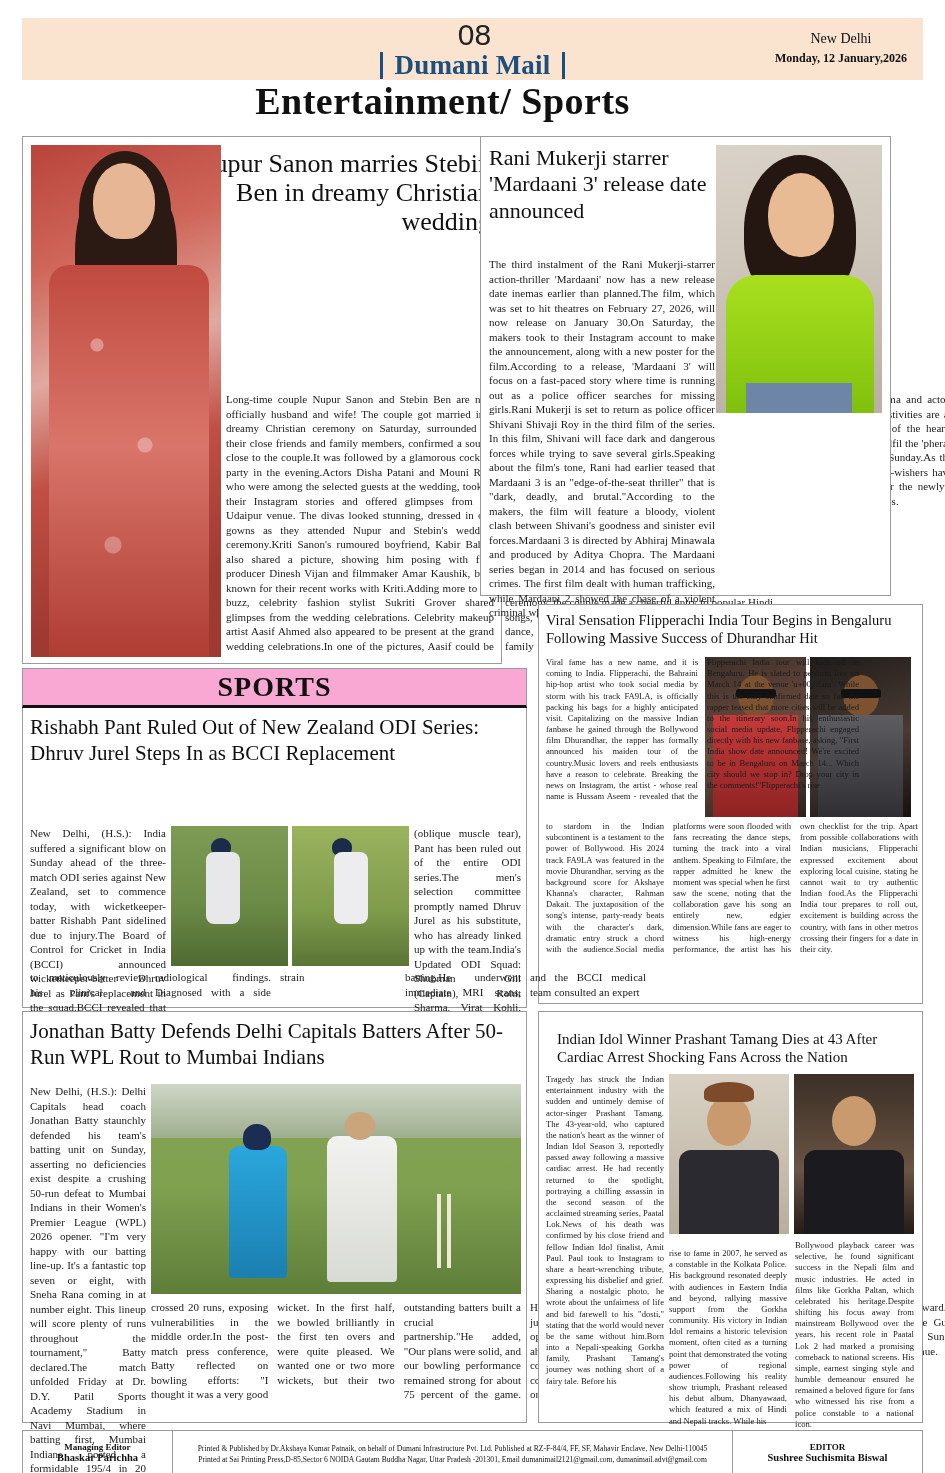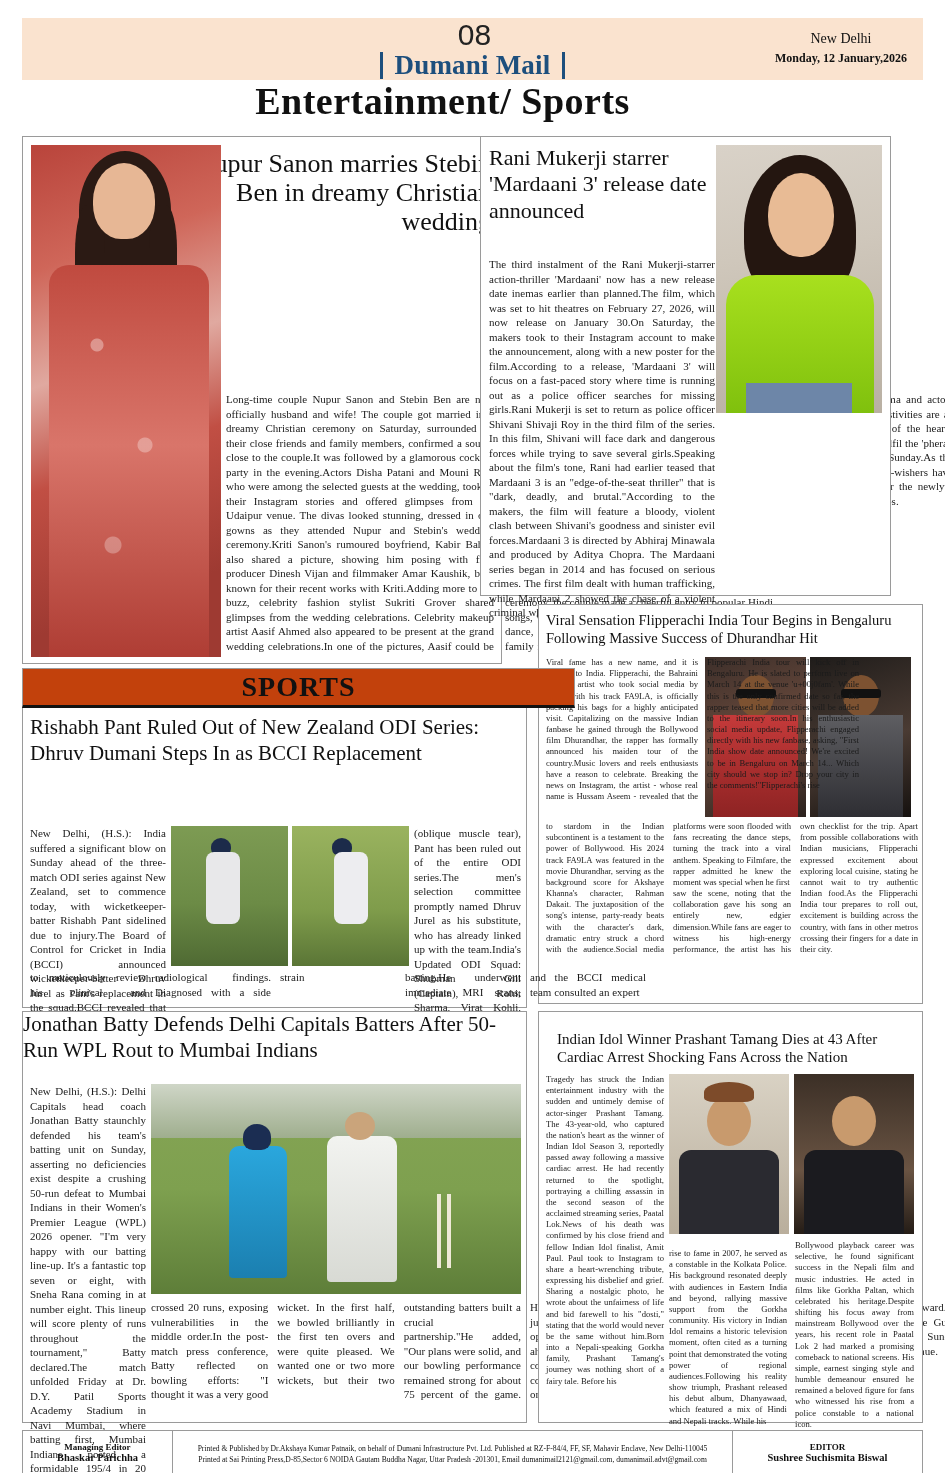--- a/index.html
+++ b/index.html
@@ -150,43 +150,43 @@
   .flip-photos .p .head { position:absolute; left:50%; transform:translateX(-50%); top:18px; width:36px; height:42px; border-radius:50%; background:#7d5231; }
   .flip-photos .p .glasses { position:absolute; left:50%; transform:translateX(-50%); top:32px; width:40px; height:9px; background:#111; border-radius:3px; }
   .flip-photos .p1 .torso { position:absolute; left:8px; top:58px; right:8px; bottom:0; background:linear-gradient(180deg,#c53a3a,#8e2323); }
   .flip-photos .p2 .torso { position:absolute; left:8px; top:58px; right:8px; bottom:0; background:linear-gradient(180deg,#5e5e62,#2e2e33); }
   #story-flip .cols { position:absolute; left:7px; top:52px; width:372px; height:338px; column-count:4; column-gap:9px; }
   #story-flip .cols.c1 { column-count:1; width:152px; height:156px; }
   #story-flip .cols-lower { position:absolute; left:7px; top:216px; width:372px; height:175px; column-count:4; column-gap:9px; }
 
   
   #sports-banner {
-    position:absolute; left:22px; top:650px; width:553px; height:40px;
+    position:absolute; left:22px; top:650px; width:505px; height:40px;
     border:1px solid #9a9a9a; border-bottom:3px solid #111;
     display:flex; align-items:center; justify-content:center;
-    background:#c2410c;
+    background:#f9a8d4;
   }
   #sports-banner span { font-family:"Liberation Serif",serif; font-weight:bold; font-size:28px; letter-spacing:1px;}
 
   
   #story-pant { left:22px; top:690px; width:505px; height:300px; padding:7px; border-top:none; }
   #story-pant .hl { font-size:21px; line-height:1.22; }
   .pant-photos { position:absolute; left:148px; top:118px; width:238px; height:140px; display:flex; gap:4px; }
   .pant-photos .p { flex:1; position:relative; overflow:hidden; }
   .pant-photos .p1 { background:linear-gradient(180deg,#7d9b53 0%, #6c8b46 55%, #4f6a33 100%); }
   .pant-photos .p2 { background:linear-gradient(180deg,#9ab35f 0%, #7f9c4b 60%, #5a7536 100%); }
   .pant-photos .p .player { position:absolute; left:30%; top:26px; width:34px; height:72px; background:#e8e8ea; border-radius:8px; }
   .pant-photos .p .helmet { position:absolute; left:34%; top:12px; width:20px; height:18px; background:#1c2b4a; border-radius:50% 50% 40% 40%; }
   .pant-photos .p2 .player { background:#ededf0; left:36%; }
   #story-pant .c-left { position:absolute; left:7px; top:118px; width:136px; height:140px; }
   #story-pant .c-right { position:absolute; left:391px; top:118px; width:107px; height:140px; }
   #story-pant .c-bottom { position:absolute; left:7px; top:262px; width:491px; height:30px; column-count:4; column-gap:9px;}
 
   
-  #story-batty { left:22px; top:993px; width:505px; height:412px; }
+  #story-batty { left:22px; top:993px; width:505px; height:412px; padding:7px; }
   #story-batty .hl { font-size:21px; line-height:1.22; }
   .batty-photo {
     position:absolute; left:128px; top:72px; width:370px; height:210px;
     background: linear-gradient(180deg,#86a555 0%, #7ea04f 50%, #5e7e39 100%);
     overflow:hidden;
   }
   .batty-photo .crowd { position:absolute; left:0; right:0; top:0; height:54px; background:linear-gradient(180deg,#cfd6c7,#9fae8e); }
   .batty-photo .pl1 { position:absolute; left:78px; top:62px; width:58px; height:132px; background:linear-gradient(180deg,#2aa7dd,#1b7fb0); border-radius:10px 10px 4px 4px;}
   .batty-photo .pl1 .head { position:absolute; left:14px; top:-22px; width:28px; height:26px; background:#1b2d52; border-radius:50% 50% 35% 35%;}
   .batty-photo .pl2 { position:absolute; left:176px; top:52px; width:70px; height:146px; background:linear-gradient(180deg,#f2f3f0,#d8dad4); border-radius:10px 10px 4px 4px;}
@@ -281,21 +281,21 @@
       <div class="body-text small">to stardom in the Indian subcontinent is a testament to the power of Bollywood. His 2024 track FA9LA was featured in the movie Dhurandhar, serving as the background score for Akshaye Khanna's character, Rahman Dakait. The juxtaposition of the song's intense, party-ready beats with the character's dark, dramatic entry struck a chord with the audience.Social media platforms were soon flooded with fans recreating the dance steps, turning the track into a viral anthem. Speaking to Filmfare, the rapper admitted he knew the moment was special when he first</div>
       <div class="body-text small">saw the scene, noting that the collaboration gave his song an entirely new, edgier dimension.While fans are eager to witness his high-energy performance, the artist has his own checklist for the trip. Apart from possible collaborations with Indian musicians, Flipperachi expressed excitement about exploring local cuisine, stating he cannot wait to try authentic Indian food.As the Flipperachi India tour prepares to roll out, excitement is building across the country, with fans in other metros crossing their fingers for a date in their city.</div>
     </div>
   </div>
 
   <div id="sports-banner">
     <span>SPORTS</span>
   </div>
 
   <div class="box" id="story-pant">
-    <div class="headline hl">Rishabh Pant Ruled Out of New Zealand ODI Series: Dhruv Dumani Steps In as BCCI Replacement</div>
+    <div class="headline hl">Rishabh Pant Ruled Out of New Zealand ODI Series: Dhruv Jurel Steps In as BCCI Replacement</div>
     <div class="pant-photos">
       <div class="p p1">
           <div class="helmet"></div>
           <div class="player"></div>
         </div>
       <div class="p p2">
           <div class="helmet"></div>
           <div class="player"></div>
         </div>
     </div>

